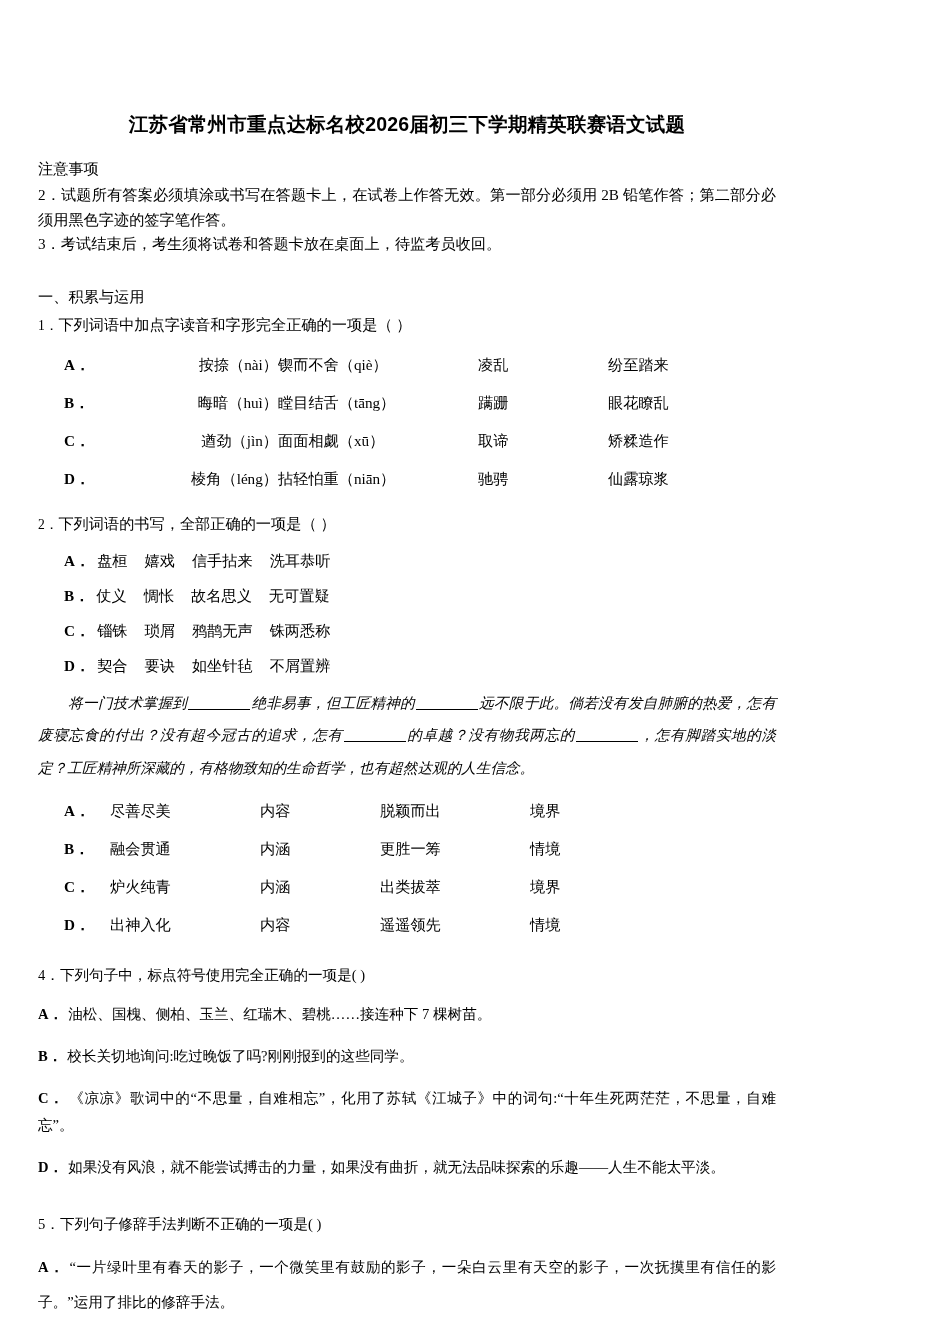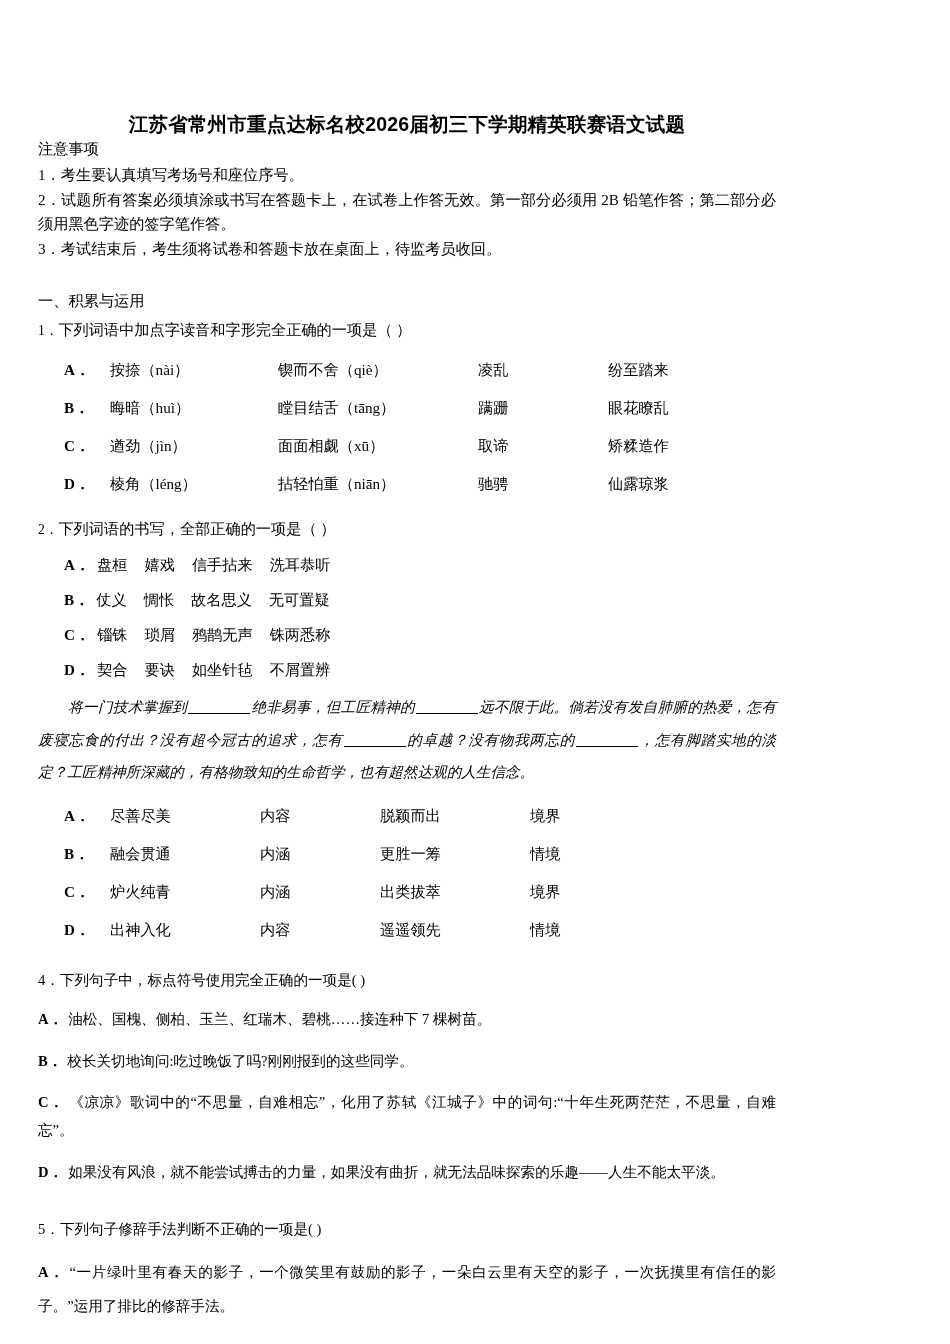--- a/index.html
+++ b/index.html
@@ -30,20 +30,21 @@
     text-align: center;
     font-family: "Liberation Sans", "DejaVu Sans", sans-serif;
     font-weight: bold;
     font-size: 19.5px;
     letter-spacing: 0.2px;
     line-height: 1.3;
   }
 
   
   .notice {
+    margin-top: 20px;
     font-family: "Liberation Serif", "DejaVu Serif", serif;
     font-size: 15.2px;
     line-height: 1.62;
   }
   .notice-head {
     font-size: 15.2px;
     margin-bottom: 1px;
   }
   .notice-line {
     text-align: justify;
@@ -81,21 +82,21 @@
     vertical-align: baseline;
     white-space: nowrap;
     font-family: "Liberation Serif", "DejaVu Serif", serif;
   }
   .opt-letter {
     font-weight: bold;
     font-family: "Liberation Serif", "DejaVu Serif", serif;
     padding-left: 26px !important;
     width: 46px;
   }
-  .q1 td.c1 { width: 168px; }
+  .q1 td.c1 { width: 168px; text-align: right; }
   .q1 td.c2 { width: 200px; }
   .q1 td.c3 { width: 130px; }
   .q3 td.c1 { width: 150px; }
   .q3 td.c2 { width: 120px; }
   .q3 td.c3 { width: 150px; }
 
   
   .opt-line {
     font-size: 15.2px;
     margin-top: 14px;
@@ -151,21 +152,20 @@
 </style>
 </head>
 <body>
 
 <div class="page">
 
   <h1 class="doc-title">江苏省常州市重点达标名校2026届初三下学期精英联赛语文试题</h1>
 
   <div class="notice">
     <div class="notice-head">注意事项</div>
-    <div class="notice-line">1．考生要认真填写考场号和座位序号。</div>
     <div class="notice-line">2．试题所有答案必须填涂或书写在答题卡上，在试卷上作答无效。第一部分必须用 2B 铅笔作答；第二部分必须用黑色字迹的签字笔作答。</div>
     <div class="notice-line">3．考试结束后，考生须将试卷和答题卡放在桌面上，待监考员收回。</div>
   </div>
 
   <div class="section-head">一、积累与运用</div>
 
   <div class="q-stem">
     <span class="num">1．</span><span>下列词语中加点字读音和字形完全正确的一项是（        ）</span>
   </div>
   <table class="opt-table q1">

